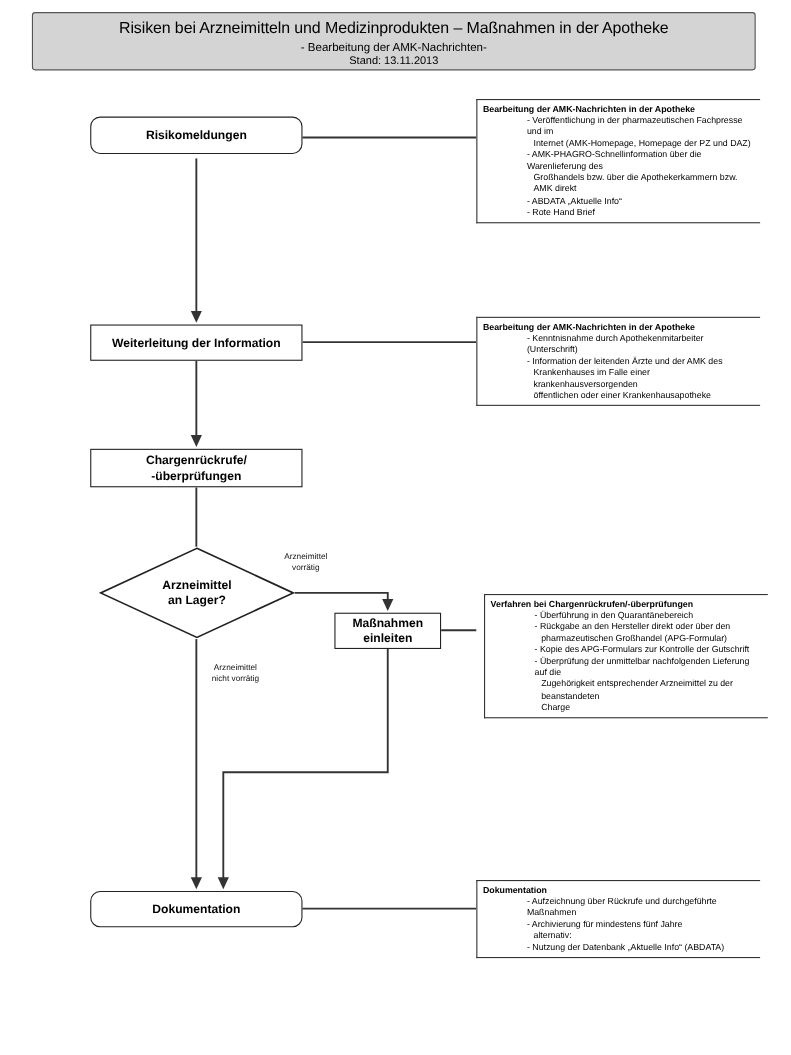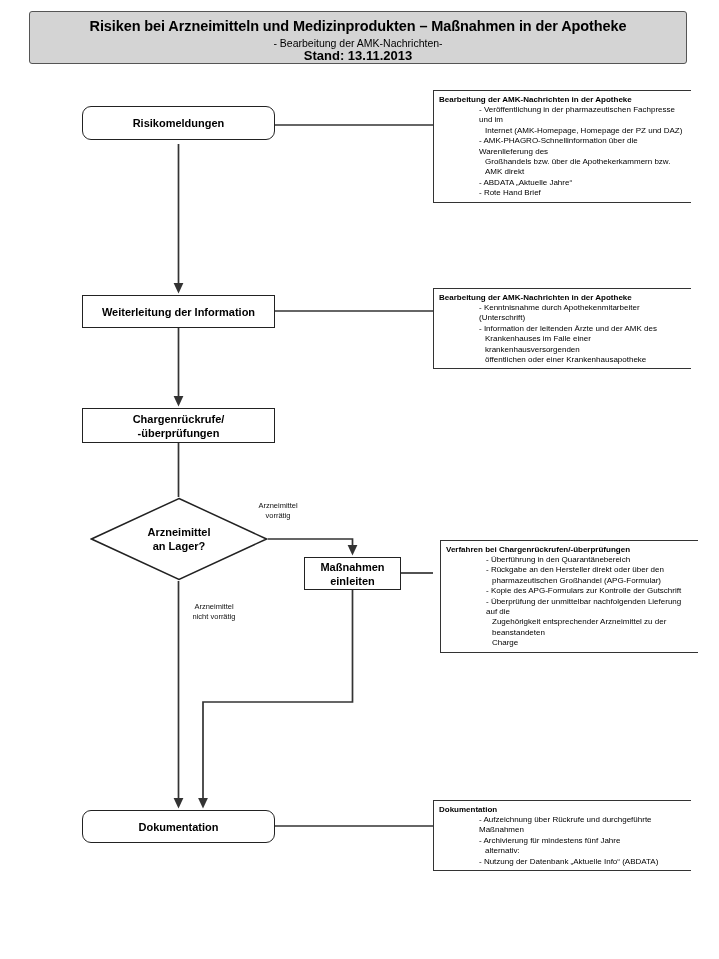--- a/index.html
+++ b/index.html
@@ -25,33 +25,33 @@
     height: 53px;
     background: #d4d4d4;
     border: 1px solid #555555;
     border-radius: 3px;
     box-sizing: border-box;
     text-align: center;
     padding-top: 5px;
   }
   .header-title {
     font-size: 14.5px;
-    font-weight: bold;
+    font-weight: normal;
     line-height: 19px;
     letter-spacing: -0.1px;
   }
   .header-sub1 {
     font-size: 10.5px;
     line-height: 14px;
     font-weight: normal;
   }
   .header-sub2 {
-    font-size: 13px;
+    font-size: 10px;
     line-height: 12px;
-    font-weight: bold;
+    font-weight: normal;
     text-align: center;
   }
 
   
   .node {
     position: absolute;
     box-sizing: border-box;
     border: 1.3px solid #222222;
     background: #ffffff;
     display: flex;
@@ -236,21 +236,21 @@
   <span>Dokumentation</span>
 </div>
 
 <div class="note" id="note-risikomeldungen">
   <div class="note-title">Bearbeitung der AMK-Nachrichten in der Apotheke</div>
   <div class="note-body">
       <div class="note-line">- Veröffentlichung in der pharmazeutischen Fachpresse und im</div>
       <div class="note-line indent">Internet (AMK-Homepage, Homepage der PZ und DAZ)</div>
       <div class="note-line">- AMK-PHAGRO-Schnellinformation über die Warenlieferung des</div>
       <div class="note-line indent">Großhandels bzw. über die Apothekerkammern bzw. AMK direkt</div>
-      <div class="note-line">- ABDATA „Aktuelle Jahre“</div>
+      <div class="note-line">- ABDATA „Aktuelle Info“</div>
       <div class="note-line">- Rote Hand Brief</div>
     </div>
 </div>
 
 <div class="note" id="note-weiterleitung">
   <div class="note-title">Bearbeitung der AMK-Nachrichten in der Apotheke</div>
   <div class="note-body">
       <div class="note-line">- Kenntnisnahme durch Apothekenmitarbeiter (Unterschrift)</div>
       <div class="note-line">- Information der leitenden Ärzte und der AMK des</div>
       <div class="note-line indent">Krankenhauses im Falle einer krankenhausversorgenden</div>

